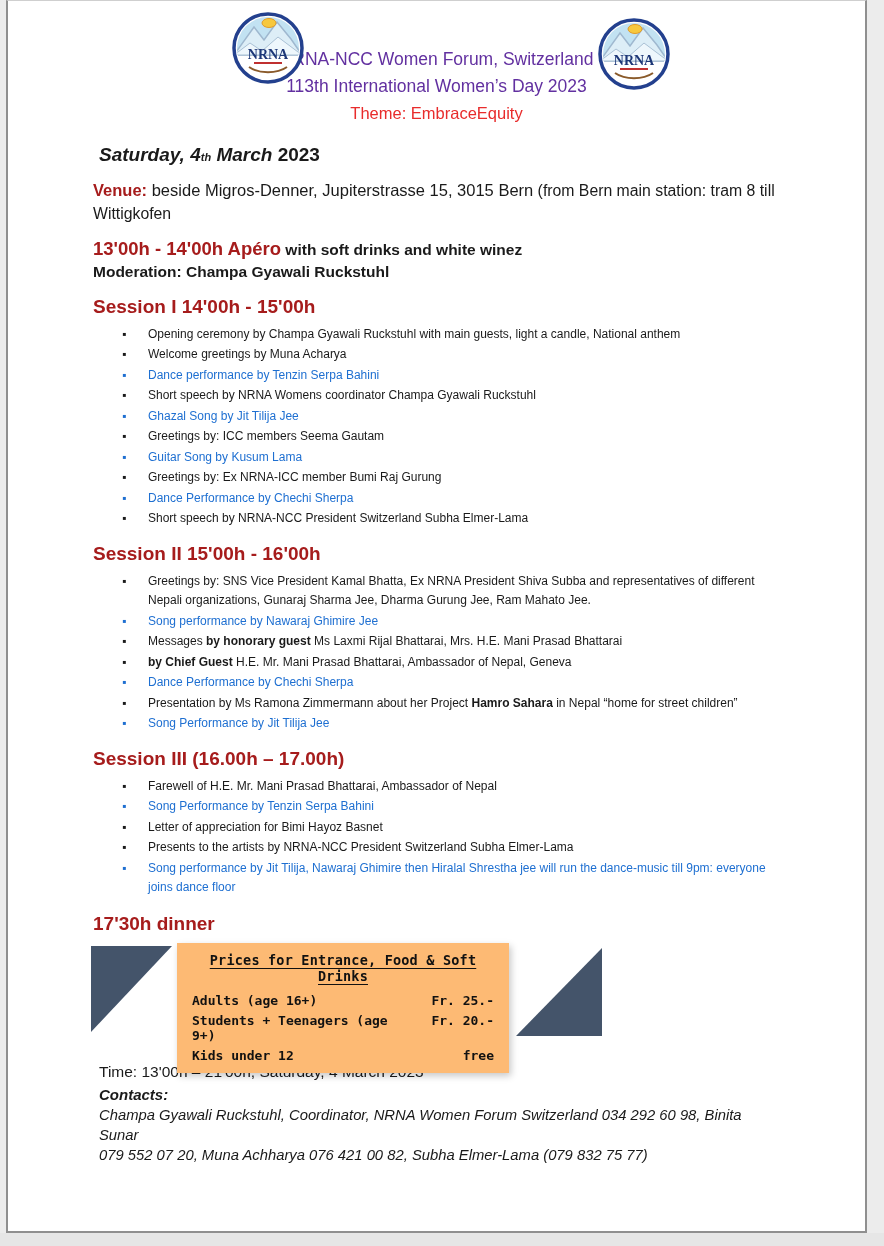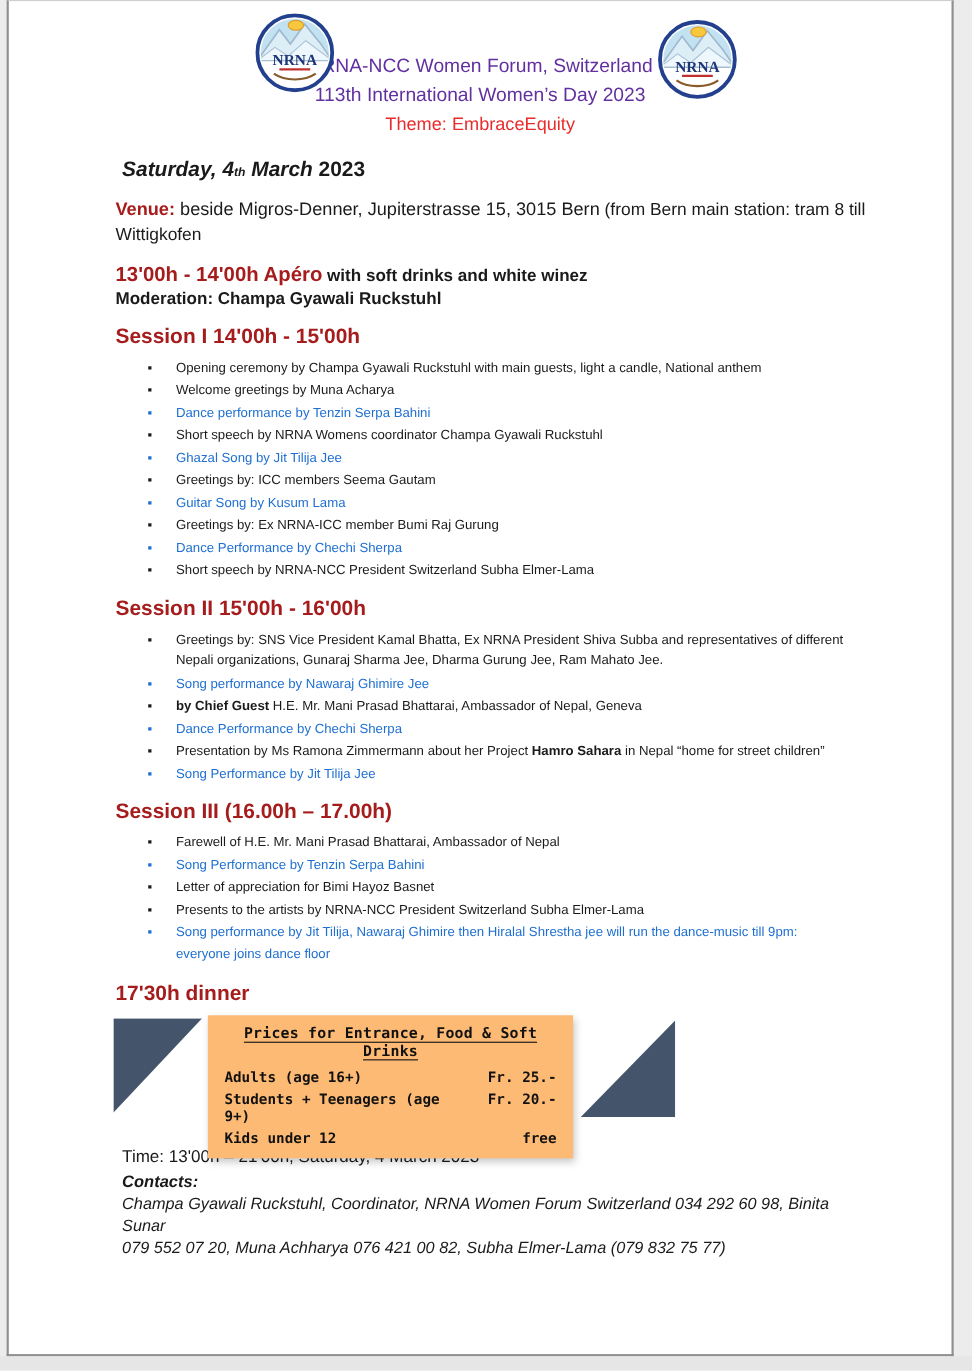--- a/index.html
+++ b/index.html
@@ -16,21 +16,21 @@
 
   
   .header{position:relative;height:129px;}
   .logo{position:absolute;width:72px;height:72px;}
   .logo-left{left:224px;top:11px;}
   .logo-right{left:590px;top:17px;}
   .titles{padding-top:45px;text-align:center;}
   .titles .l1,.titles .l2{color:var(--purple);font-size:17.5px;line-height:27px;}
   .titles .l3{color:var(--theme-red);font-size:16.5px;line-height:26px;}
 
-  .content{padding:0 95px 0 85px;margin-left:12px;}
+  .content{padding:0 95px 0 85px;}
 
   .date-heading{margin:14px 0 0 6px;font-size:19px;font-weight:bold;}
   .date-heading .it{font-style:italic;}
   .date-heading .sup{font-size:11px;font-style:italic;}
 
   .venue{margin:13px 0 0 0;font-size:15.8px;line-height:22.5px;width:688px;}
   .vlabel{color:var(--dark-red);font-weight:bold;font-size:16.5px;}
   .vbold{font-weight:normal;font-size:16.5px;}
   .vrest{font-size:15.8px;}
 
@@ -142,20 +142,21 @@
           <li class="black"><span>Greetings by: ICC members Seema Gautam</span></li>
           <li class="blue"><span>Guitar Song by Kusum Lama</span></li>
           <li class="black"><span>Greetings by: Ex NRNA-ICC member Bumi Raj Gurung</span></li>
           <li class="blue"><span>Dance Performance by Chechi Sherpa</span></li>
           <li class="black"><span>Short speech by NRNA-NCC President Switzerland Subha Elmer-Lama</span></li>
         </ul>
         <div class="session-title">Session II 15'00h - 16'00h</div>
         <ul class="agenda">
           <li class="black"><span>Greetings by: SNS Vice President Kamal Bhatta, Ex NRNA President Shiva Subba and representatives of different Nepali organizations, Gunaraj Sharma Jee, Dharma Gurung Jee, Ram Mahato Jee.</span></li>
           <li class="blue"><span>Song performance by Nawaraj Ghimire Jee</span></li>
+          <li class="black"><span>Messages </span><span class="b">by honorary guest</span><span> Ms Laxmi Rijal Bhattarai, Mrs. H.E. Mani Prasad Bhattarai</span></li>
           <li class="black"><span class="b">by Chief Guest</span><span> H.E. Mr. Mani Prasad Bhattarai, Ambassador of Nepal, Geneva</span></li>
           <li class="blue"><span>Dance Performance by Chechi Sherpa</span></li>
           <li class="black"><span>Presentation by Ms Ramona Zimmermann about her Project </span><span class="b">Hamro Sahara</span><span> in Nepal “home for street children”</span></li>
           <li class="blue"><span>Song Performance by Jit Tilija Jee</span></li>
         </ul>
         <div class="session-title">Session III (16.00h – 17.00h)</div>
         <ul class="agenda">
           <li class="black"><span>Farewell of H.E. Mr. Mani Prasad Bhattarai, Ambassador of Nepal</span></li>
           <li class="blue"><span>Song Performance by Tenzin Serpa Bahini</span></li>
           <li class="black"><span>Letter of appreciation for Bimi Hayoz Basnet</span></li>

